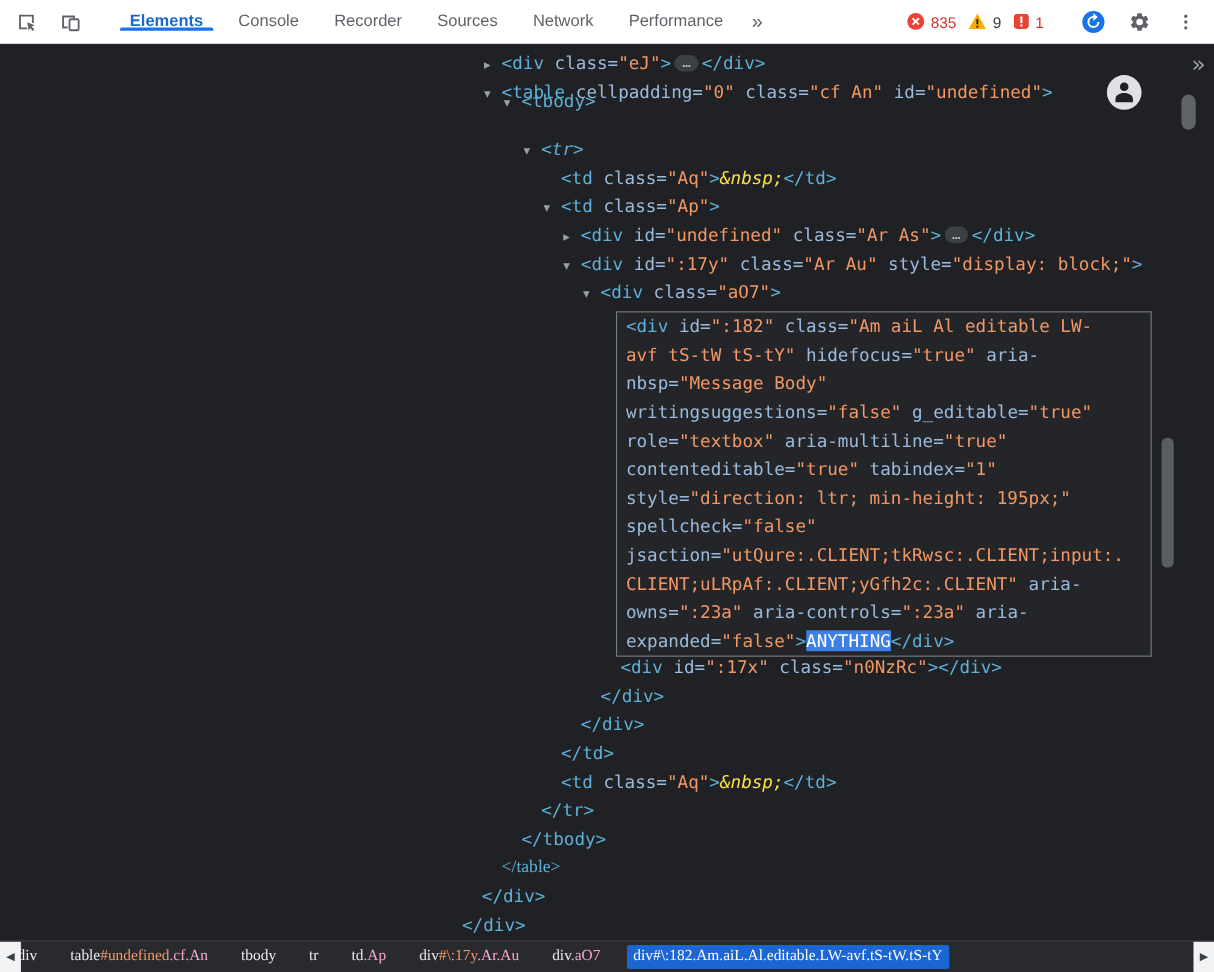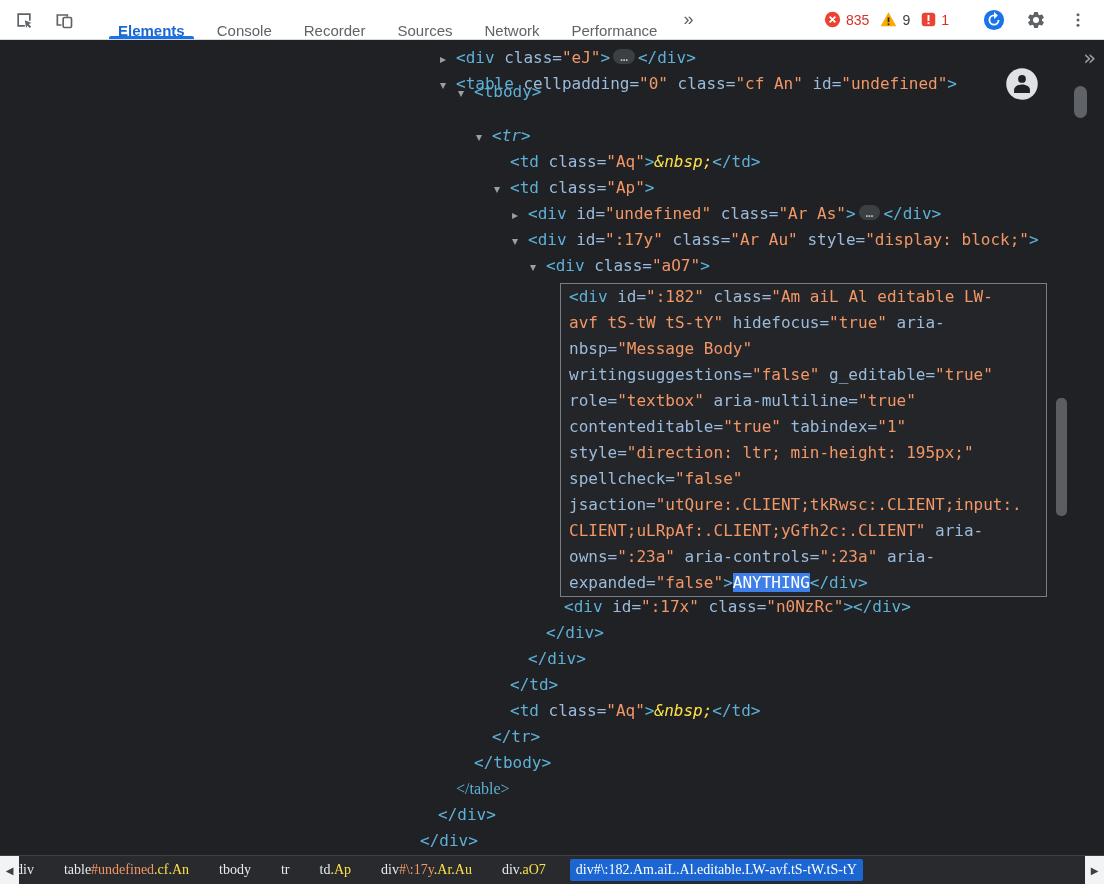--- a/index.html
+++ b/index.html
@@ -9,21 +9,21 @@
   }
   
   .toolbar{
     position:absolute;top:0;left:0;right:0;height:40px;background:#ffffff;
     border-bottom:1px solid #d8dade;display:flex;align-items:center;box-sizing:border-box;
     z-index:5;
   }
   .tool-left{display:flex;align-items:center;padding-left:8px;gap:8px;}
   .icon-btn{width:32px;height:30px;display:flex;align-items:center;justify-content:center;
     border-radius:4px;cursor:pointer;}
-  .tabs{display:flex;height:100%;margin-left:22px;align-items:flex-end;}
+  .tabs{display:flex;height:100%;margin-left:22px;align-items:center;}
   .tab{padding:0 16px;display:flex;align-items:center;font-size:15px;color:#5f6368;
     position:relative;cursor:pointer;white-space:nowrap;}
   .tab.active{color:#1967d2;font-weight:bold;}
   .tab.active::after{content:"";position:absolute;left:7px;right:7px;bottom:0;height:3px;
     background:#1a73e8;border-radius:2px 2px 0 0;}
   .more-tabs{display:flex;align-items:center;padding:0 10px;color:#5f6368;font-size:18px;cursor:pointer;}
   .status-cluster{margin-left:auto;display:flex;align-items:center;gap:2px;padding-right:10px;}
   .badge{display:flex;align-items:center;gap:5px;margin-right:9px;font-size:14px;cursor:pointer;}
   .err-count{color:#d93025;}
   .warn-count{color:#3c4043;}
@@ -61,21 +61,21 @@
   .crumb-bar{
     position:absolute;left:0;right:0;bottom:0;height:29px;background:#292a2d;
     border-top:1px solid #3c4043;box-sizing:border-box;display:flex;align-items:center;
     overflow:hidden;padding-left:20px;z-index:4;
   }
   .crumb{padding:3px 6px;margin-right:18px;white-space:nowrap;cursor:pointer;border-radius:2px;
     font-family:Liberation Serif, serif;font-size:14px;}
   .crumb:first-child{margin-left:-10px;}
   .crumb-n{color:#e8eaed;}
   .crumb-i{color:#f29766;}
-  .crumb-c{color:#fde047;}
+  .crumb-c{color:#f9a8d4;}
   .crumb.selected{background:#1b66d2;}
   .crumb.selected span{color:#ffffff;}
   .crumb-scroll{position:absolute;top:0;bottom:0;width:19px;background:#f1f3f4;color:#3c4043;
     display:flex;align-items:center;justify-content:center;font-size:10px;cursor:pointer;z-index:6;
     font-family:"DejaVu Sans",sans-serif;}
   .crumb-scroll.left{left:0;}
   .crumb-scroll.right{right:0;}
 </style>
 </head>
 <body>

